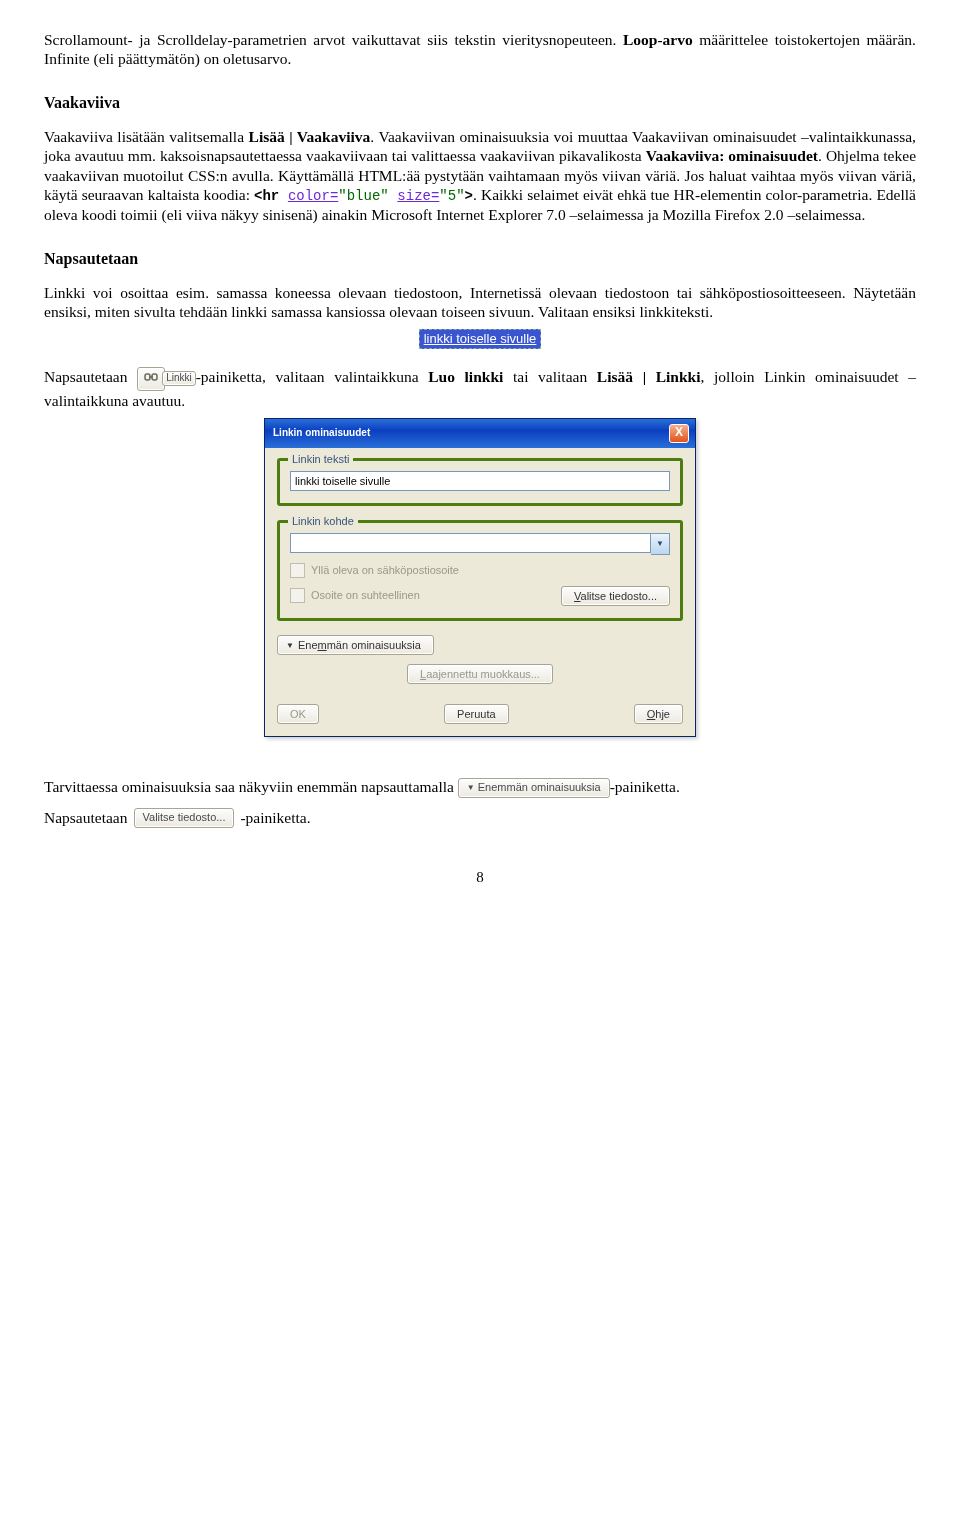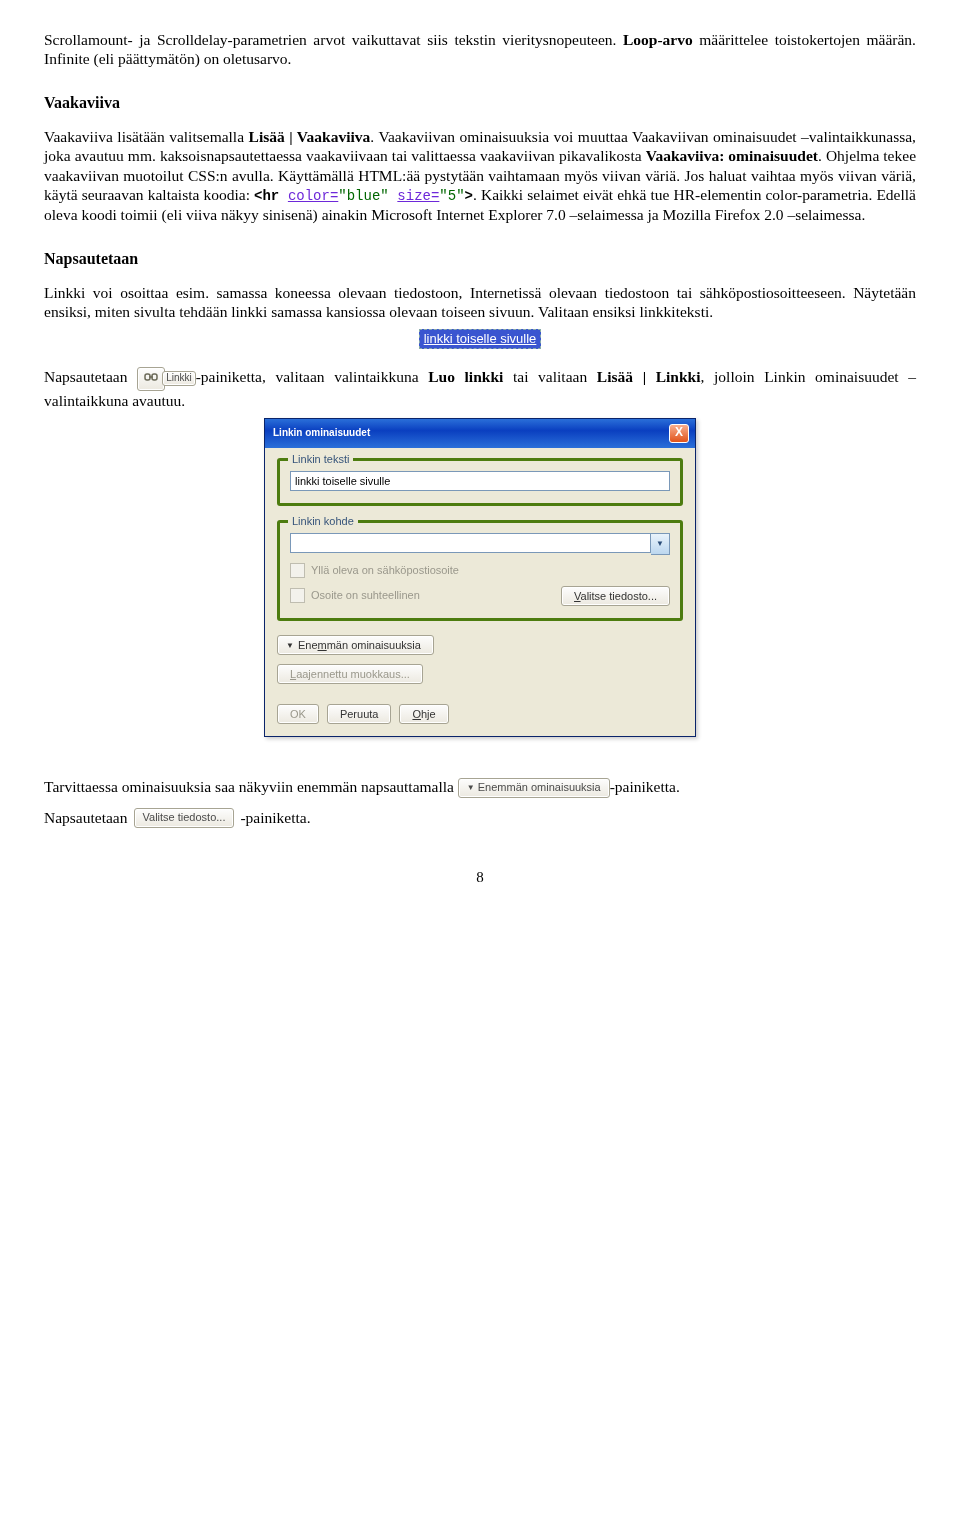--- a/index.html
+++ b/index.html
@@ -109,21 +109,21 @@
     width: 100%;
     box-sizing: border-box;
     border: 1px solid #7a98b8;
     background: #fff;
     padding: 2px 4px;
     font-family: Tahoma, Arial, sans-serif;
     font-size: 11px;
     height: 20px;
   }
   .row { display: flex; align-items: center; gap: 8px; margin-top: 8px; }
-  .row.right { justify-content: flex-start; margin-top: 9px; }
+  .row.right { justify-content: center; margin-top: 9px; }
   .chk-row { display: flex; align-items: center; gap: 6px; margin-top: 8px; color: #9a988c; }
   .chk {
     width: 13px; height: 13px;
     border: 1px solid #bfbdb0;
     background: #f3f2ec;
   }
   .dlg-btn {
     font-family: Tahoma, Arial, sans-serif;
     font-size: 11px;
     background: linear-gradient(#fdfdfd,#ece9e0);
@@ -131,21 +131,21 @@
     border-radius: 3px;
     padding: 3px 12px;
     color: #333;
     box-shadow: inset 0 0 0 1px #fff;
   }
   .dlg-btn.dim { color: #9a988c; }
   .dlg-btn.wide { min-width: 140px; text-align: right; padding-left: 8px; }
   .dlg-btn .tri { font-size: 8px; vertical-align: 1px; margin-right: 4px; color: #333; }
   .footer-btns {
     display: flex;
-    justify-content: flex-start;
+    justify-content: space-between;
     gap: 8px;
     padding: 8px 12px 12px 12px;
   }
   .spacer-top { margin-top: 6px; }
   .pagenum { text-align: center; margin-top: 40px; font-size: 15px; }
   .u { text-decoration: underline; }
   .last-row { display:flex; align-items:center; gap:6px; flex-wrap:wrap; margin-top: 10px;}
 </style>
 </head>
 <body>

